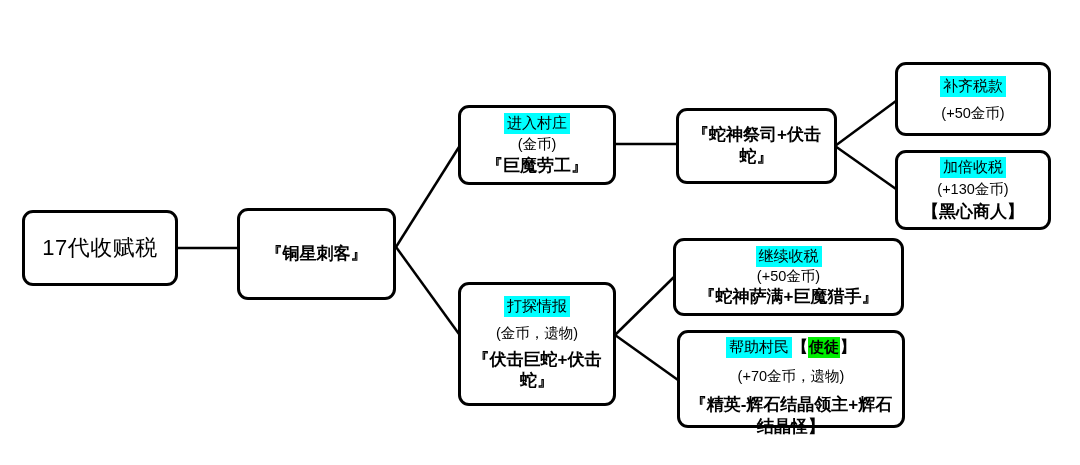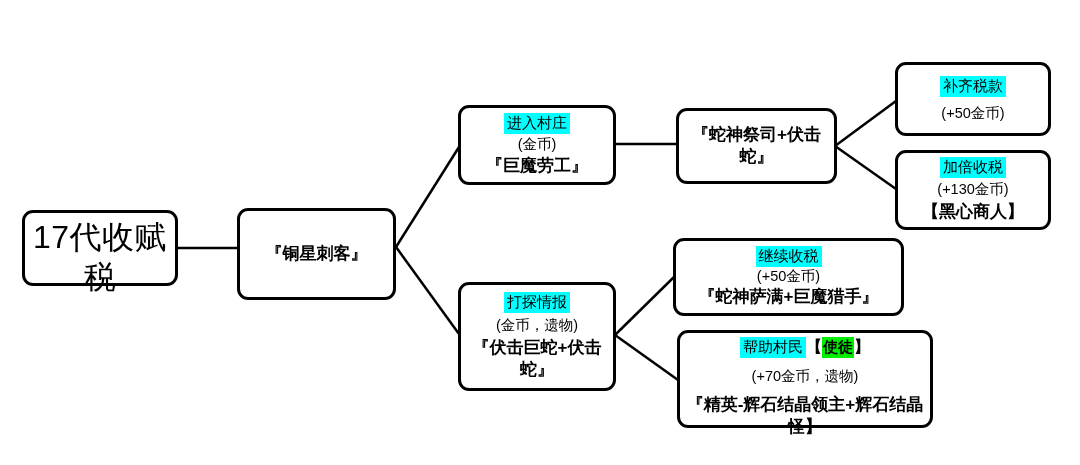--- a/index.html
+++ b/index.html
@@ -20,37 +20,37 @@
     border-radius:11px;
     background:#fff;
     display:flex;
     flex-direction:column;
     justify-content:space-evenly;
     align-items:center;
     text-align:center;
     padding:4px 5px;
     line-height:1.25;
   }
-  .root-label{font-size:32px;font-weight:400;letter-spacing:0.5px;}
+  .root-label{font-size:22px;font-weight:400;letter-spacing:0.5px;}
   .name{font-size:17px;font-weight:700;line-height:1.28;word-break:break-all;}
   .choice{font-size:15px;font-weight:400;padding:1px 3px;display:inline-block;}
   .tagline{font-size:15px;}
   .tag-bracket{font-weight:700;font-size:16px;}
   .tag{font-weight:700;font-size:15px;padding:1px 1px;display:inline-block;}
   .reward{font-size:14.5px;font-weight:400;}
   
   #n-root{left:22px;top:210px;width:156px;height:76px;}
   #n-assassin{left:237px;top:208px;width:159px;height:92px;}
   #n-enter{left:458px;top:105px;width:158px;height:80px;}
-  #n-scout{left:458px;top:282px;width:158px;height:109px;}
+  #n-scout{left:458px;top:282px;width:158px;height:124px;}
   #n-priest{left:676px;top:108px;width:161px;height:76px;}
   #n-paytax{left:895px;top:62px;width:156px;height:74px;}
   #n-doubletax{left:895px;top:150px;width:156px;height:80px;justify-content:space-between;}
   #n-continuetax{left:673px;top:238px;width:231px;height:78px;}
-  #n-help{left:677px;top:330px;width:256px;height:98px;gap:9px;}
+  #n-help{left:677px;top:330px;width:228px;height:98px;gap:9px;}
 </style>
 </head>
 <body>
 
 <div class="canvas">
 
   <svg class="edges" viewBox="0 0 1080 465" xmlns="http://www.w3.org/2000/svg">
     <line x1="178" y1="248" x2="238" y2="248"></line>
     <line x1="396" y1="247" x2="459" y2="147"></line>
     <line x1="396" y1="247" x2="459" y2="334"></line>

